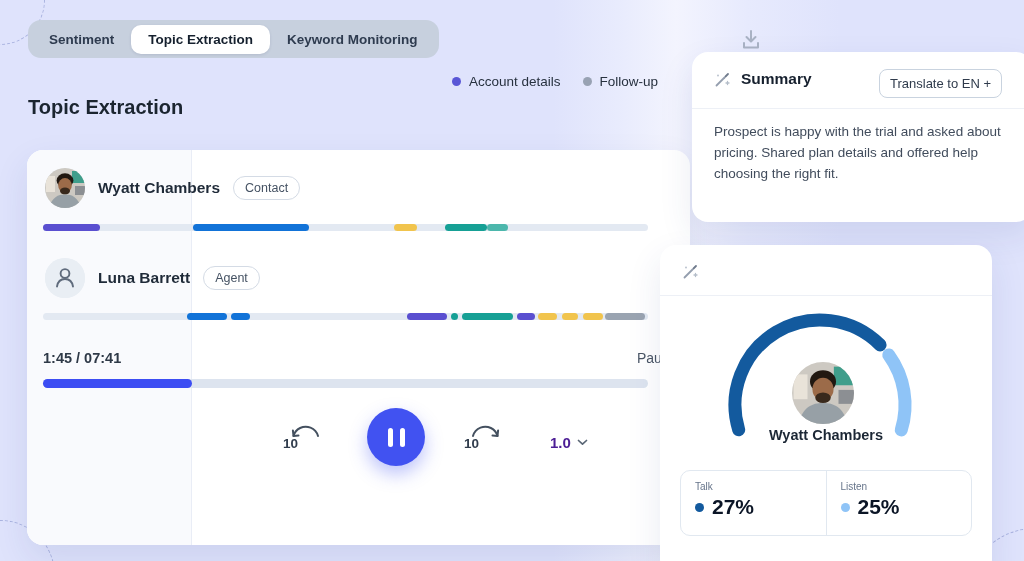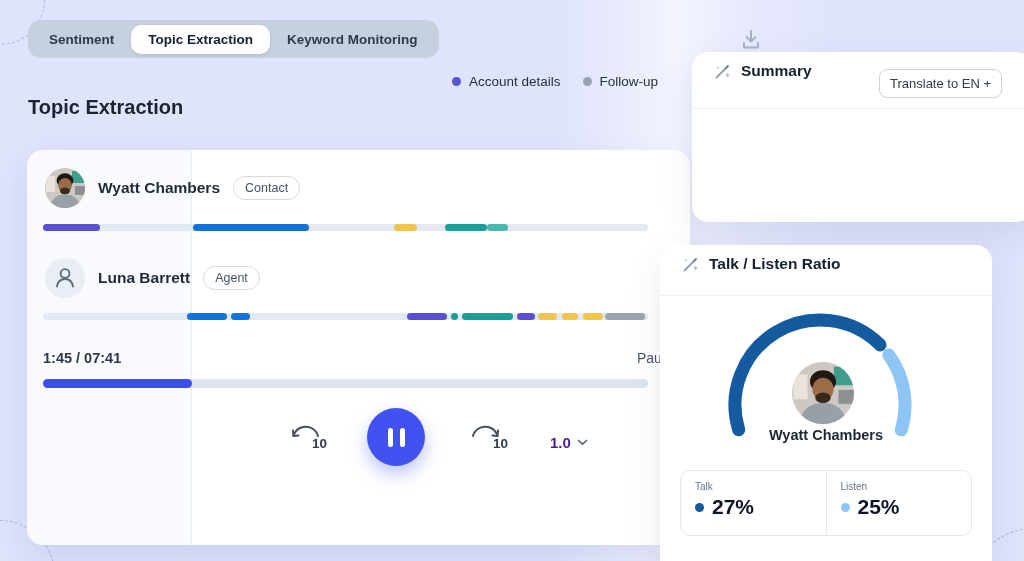--- a/index.html
+++ b/index.html
@@ -44,33 +44,33 @@
 
   .track { position:absolute; left:16px; width:605px; height:7px; border-radius:4px; background:#e3e9f2; }
   .seg { position:absolute; top:0; height:7px; border-radius:4px; }
 
   .time-label { position:absolute; left:16px; top:200px; font-size:14.5px; font-weight:600; color:#2e3947; }
   .status-label { position:absolute; left:610px; top:200px; font-size:14px; color:#4a5665; }
 
   .progress { position:absolute; left:16px; top:229px; width:605px; height:9px; border-radius:5px; background:#dde4ef; }
   .progress-fill { position:absolute; left:0; top:0; height:9px; border-radius:5px; background:#3c4df3; }
 
-  .skip { position:absolute; width:44px; text-align:right; color:#44505f; cursor:pointer; }
+  .skip { position:absolute; width:44px; text-align:left; color:#44505f; cursor:pointer; }
   .skip svg { display:block; margin:0 auto; }
   .skip .num { font-size:13.5px; font-weight:700; color:#303c4c; margin-top:-3px; }
   .pause-btn { position:absolute; left:340px; top:258px; width:58px; height:58px; border-radius:50%;
     background:#4152f1; border:none; cursor:pointer; display:flex; align-items:center; justify-content:center;
     gap:7px; box-shadow:0 8px 18px rgba(65,82,241,.35); }
   .pause-btn i { width:5px; height:19px; border-radius:3px; background:#fff; }
   .speed { position:absolute; left:523px; top:284px; display:flex; align-items:center; gap:6px;
     font-size:15px; font-weight:600; color:#4c1d95; cursor:pointer; }
 
   
   .summary-card { left:692px; top:52px; width:340px; height:170px; z-index:5; }
-  .card-header { position:absolute; left:22px; top:10px; display:flex; align-items:center; gap:10px; }
+  .card-header { position:absolute; left:22px; top:18px; display:flex; align-items:center; gap:10px; }
   .card-title { font-size:15.5px; font-weight:700; color:#16202e; white-space:nowrap; }
   .card-divider { position:absolute; left:0; right:0; top:56px; height:1px; background:#edf0f6; }
   .translate-btn { position:absolute; left:187px; top:17px; font-family:inherit; font-size:13px; color:#2f3b4c;
     background:#fff; border:1px solid #c9d3df; border-radius:8px; padding:6px 10px; cursor:pointer; white-space:nowrap; }
   .summary-body { position:absolute; left:22px; top:70px; width:302px; font-size:13.5px; line-height:1.55; color:#414c5c; }
 
   .download { position:absolute; left:737px; top:26px; z-index:2; cursor:pointer; }
 
   
   .talk-card { left:660px; top:245px; width:332px; height:330px; z-index:5; }
@@ -214,31 +214,31 @@
       <svg width="17" height="17" viewBox="0 0 17 17" fill="none">
         <path d="M2.5 14.5 L10.5 6.5" stroke="#949eae" stroke-width="1.8" stroke-linecap="round"></path>
         <path d="M11.5 5.5 L14 3" stroke="#6f7a8c" stroke-width="1.8" stroke-linecap="round"></path>
         <path d="M13.5 10.5 v3 M12 12 h3" stroke="#b4bdc9" stroke-width="1.3" stroke-linecap="round"></path>
         <circle cx="4" cy="4.5" r="0.9" fill="#b4bdc9"></circle>
       </svg>
       <span class="card-title">Summary</span>
     </div>
     <button class="translate-btn">Translate to EN +</button>
     <div class="card-divider"></div>
+    <p class="summary-body">Prospect is happy with the trial and asked about pricing. Shared plan details and offered help choosing the right fit.</p>
   </div>
 
   <div class="card talk-card">
     <div class="card-header">
       <svg width="17" height="17" viewBox="0 0 17 17" fill="none">
         <path d="M2.5 14.5 L10.5 6.5" stroke="#949eae" stroke-width="1.8" stroke-linecap="round"></path>
         <path d="M11.5 5.5 L14 3" stroke="#6f7a8c" stroke-width="1.8" stroke-linecap="round"></path>
         <path d="M13.5 10.5 v3 M12 12 h3" stroke="#b4bdc9" stroke-width="1.3" stroke-linecap="round"></path>
         <circle cx="4" cy="4.5" r="0.9" fill="#b4bdc9"></circle>
       </svg>
-      <span class="card-title">Talk / Listen Ratio</span>
     </div>
     <div class="card-divider" style="top:50px;"></div>
 
     <div class="gauge-wrap">
       <svg width="300" height="200" viewBox="0 0 300 200" fill="none">
         <path d="M 68.7 124.8 A 85 85 0 0 1 210.1 39.9" stroke-width="13" stroke-linecap="round" stroke="#135a9e"></path>
         <path d="M 218.8 50 A 85 85 0 0 1 231.3 124.9" stroke-width="13" stroke-linecap="round" stroke="#8fc4f7"></path>
       </svg>
     </div>
     <div class="gauge-avatar">

